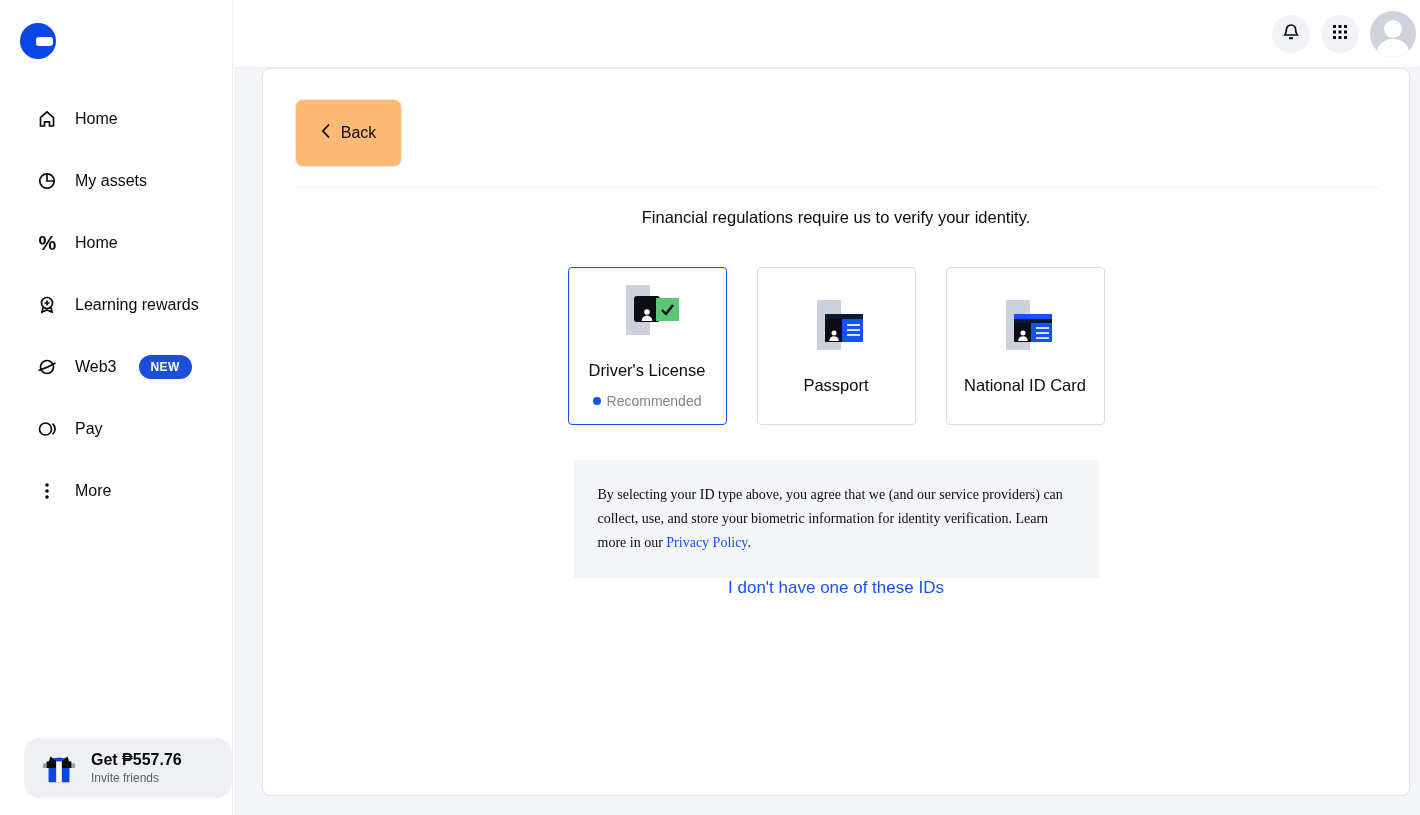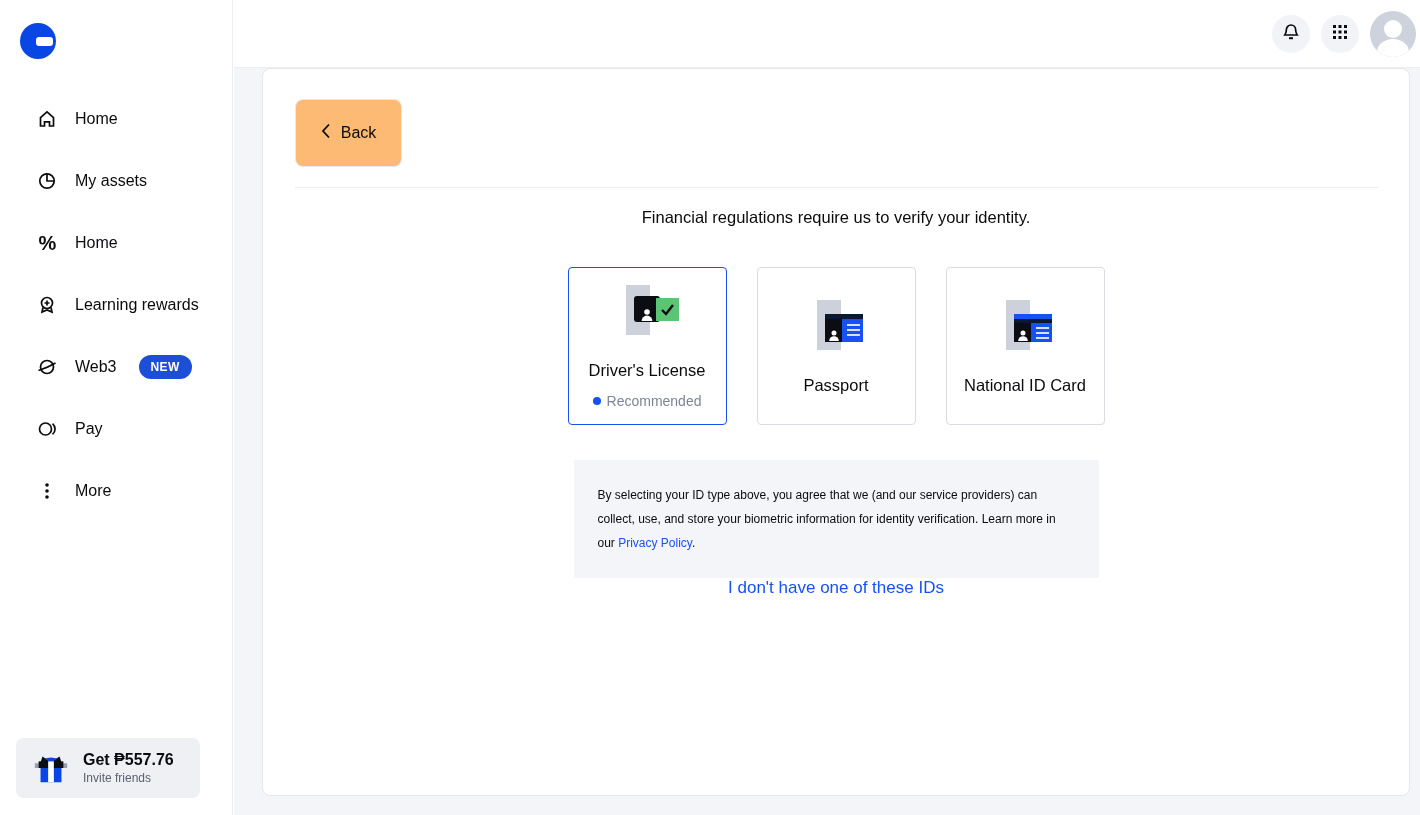--- a/index.html
+++ b/index.html
@@ -31,22 +31,22 @@
     width:22px; height:22px; margin-right:17px; display:flex;
     align-items:center; justify-content:center; flex:0 0 22px;
   }
   .nav-item svg { stroke:#0a0b0d; fill:none; stroke-width:1.7; }
   .pct { font-size:20px; font-weight:600; letter-spacing:-1px; }
   .new-badge {
     margin-left:22px; background:#1d4ed8; color:#fff; font-size:12px;
     font-weight:700; letter-spacing:.4px; padding:5px 12px; border-radius:12px;
   }
   .invite {
-    position:absolute; left:16px; bottom:17px; width:184px; height:60px;
-    background:#eef0f4; border-radius:8px; display:flex; align-items:center;
+    position:absolute; left:24px; bottom:17px; width:208px; height:60px;
+    background:#eef0f4; border-radius:16px; display:flex; align-items:center;
     padding-left:16px; cursor:pointer;
   }
   .invite-text { margin-left:13px; }
   .invite-title { font-size:16px; font-weight:700; color:#0a0b0d; }
   .invite-sub { font-size:12px; color:#5b616e; margin-top:2px; }
 
   
   .topbar {
     position:absolute; left:234px; top:0; right:0; height:68px;
     background:#ffffff; border-bottom:1px solid #eceef1; z-index:2;
@@ -124,21 +124,21 @@
     position:absolute; left:20px; top:13px; width:26px; height:26px; background:#0b0d12;
     border-radius:3px; display:flex; align-items:flex-end; justify-content:center; z-index:1;
   }
   .dl-green {
     position:absolute; left:42px; top:15px; width:23px; height:23px; background:#5cc573;
     display:flex; align-items:center; justify-content:center; z-index:2;
   }
 
   .disclaimer {
     width:525px; margin:35px auto 0; background:#f4f5f9; padding:23px 24px;
-    font-size:12px; line-height:24px; color:#0a0b0d;
+    font-size:14px; line-height:24px; color:#0a0b0d;font-family:Liberation Serif, serif;
   }
   .link { color:#1652f0; cursor:pointer; text-decoration:none; }
   .no-id { text-align:center; font-size:17px; }
 
   .gift { position:relative; width:38px; height:38px; flex:0 0 38px; }
 </style>
 </head>
 <body>
 
 <div class="sidebar">

